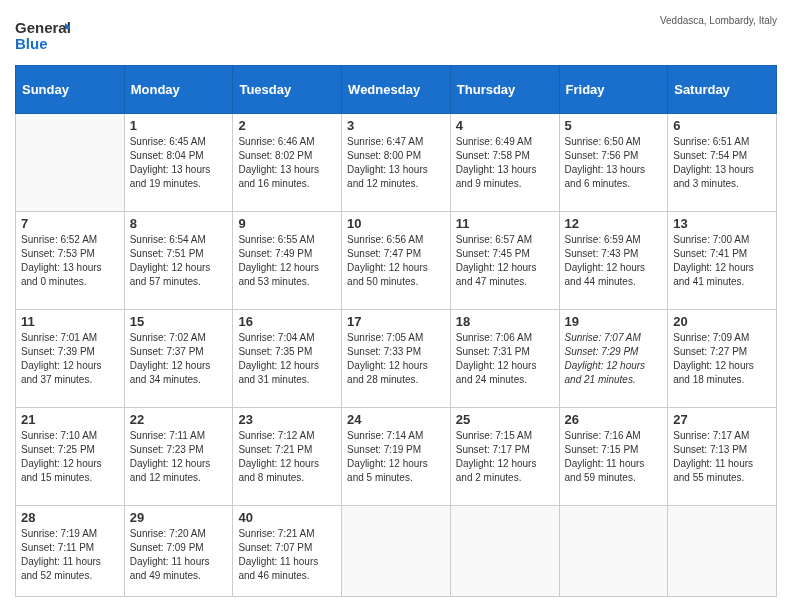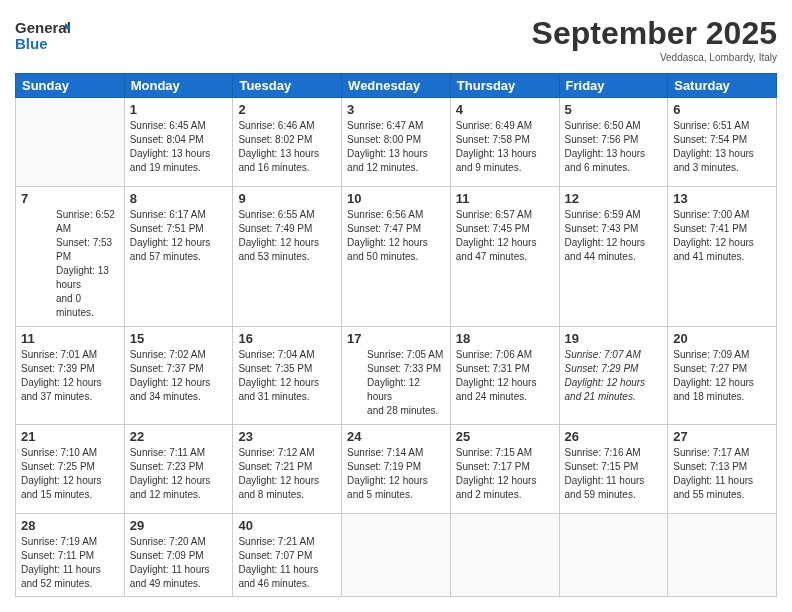--- a/index.html
+++ b/index.html
@@ -44,21 +44,21 @@
       flex: 1;
       border: 1px solid #ccc;
       border-collapse: collapse;
       width: 100%;
       table-layout: fixed;
     }
     .calendar th {
       background-color: #1a6fcc;
       color: white;
       text-align: left;
-      padding: 4px 6px;
+      padding: 16px 6px;
       font-size: 13px;
       border: 1px solid #1560b0;
     }
     .calendar td {
       border: 1px solid #ccc;
       vertical-align: top;
       padding: 4px 5px;
       font-size: 10px;
       color: #333;
       background: #fff;
@@ -90,21 +90,20 @@
 <div class="page">
   <div class="header">
     <div class="logo">
   <svg width="55" height="40" viewBox="0 0 55 40">
     <text x="0" y="18" font-size="15" font-weight="bold" fill="#333" font-family="Arial">General</text>
     <text x="0" y="34" font-size="15" font-weight="bold" fill="#1a6fcc" font-family="Arial">Blue</text>
     <polygon points="50,8 58,14 50,14" fill="#1a6fcc"></polygon>
   </svg>
 </div>
     <div class="title-section">
-      <div class="month-title">September 2025</div>
       <div class="location">Veddasca, Lombardy, Italy</div>
     </div>
   </div>
 
   <table class="calendar">
     <thead>
       <tr>
       <th>Sunday</th>
           <th>Monday</th>
           <th>Tuesday</th>
@@ -156,28 +155,28 @@
             <span class="day-number">6</span>
             <div class="day-info" style="white-space: pre-line;">Sunrise: 6:51 AM
 Sunset: 7:54 PM
 Daylight: 13 hours
 and 3 minutes.</div>
           </td>
         </tr>
         <tr>
           <td>
             <span class="day-number">7</span>
-            <div class="day-info" style="white-space: pre-line; margin-left: 35px;">Sunrise: 6:52 AM
+            <div class="day-info" style="white-space: pre-line;">Sunrise: 6:52 AM
 Sunset: 7:53 PM
 Daylight: 13 hours
 and 0 minutes.</div>
           </td>
           <td>
             <span class="day-number">8</span>
-            <div class="day-info" style="white-space: pre-line;">Sunrise: 6:17 AM
+            <div class="day-info" style="white-space: pre-line;">Sunrise: 6:54 AM
 Sunset: 7:51 PM
 Daylight: 12 hours
 and 57 minutes.</div>
           </td>
           <td>
             <span class="day-number">9</span>
             <div class="day-info" style="white-space: pre-line;">Sunrise: 6:55 AM
 Sunset: 7:49 PM
 Daylight: 12 hours
 and 53 minutes.</div>
@@ -228,21 +227,21 @@
           </td>
           <td>
             <span class="day-number">16</span>
             <div class="day-info" style="white-space: pre-line;">Sunrise: 7:04 AM
 Sunset: 7:35 PM
 Daylight: 12 hours
 and 31 minutes.</div>
           </td>
           <td>
             <span class="day-number">17</span>
-            <div class="day-info" style="white-space: pre-line; margin-left: 20px;">Sunrise: 7:05 AM
+            <div class="day-info" style="white-space: pre-line;">Sunrise: 7:05 AM
 Sunset: 7:33 PM
 Daylight: 12 hours
 and 28 minutes.</div>
           </td>
           <td>
             <span class="day-number">18</span>
             <div class="day-info" style="white-space: pre-line;">Sunrise: 7:06 AM
 Sunset: 7:31 PM
 Daylight: 12 hours
 and 24 minutes.</div>

